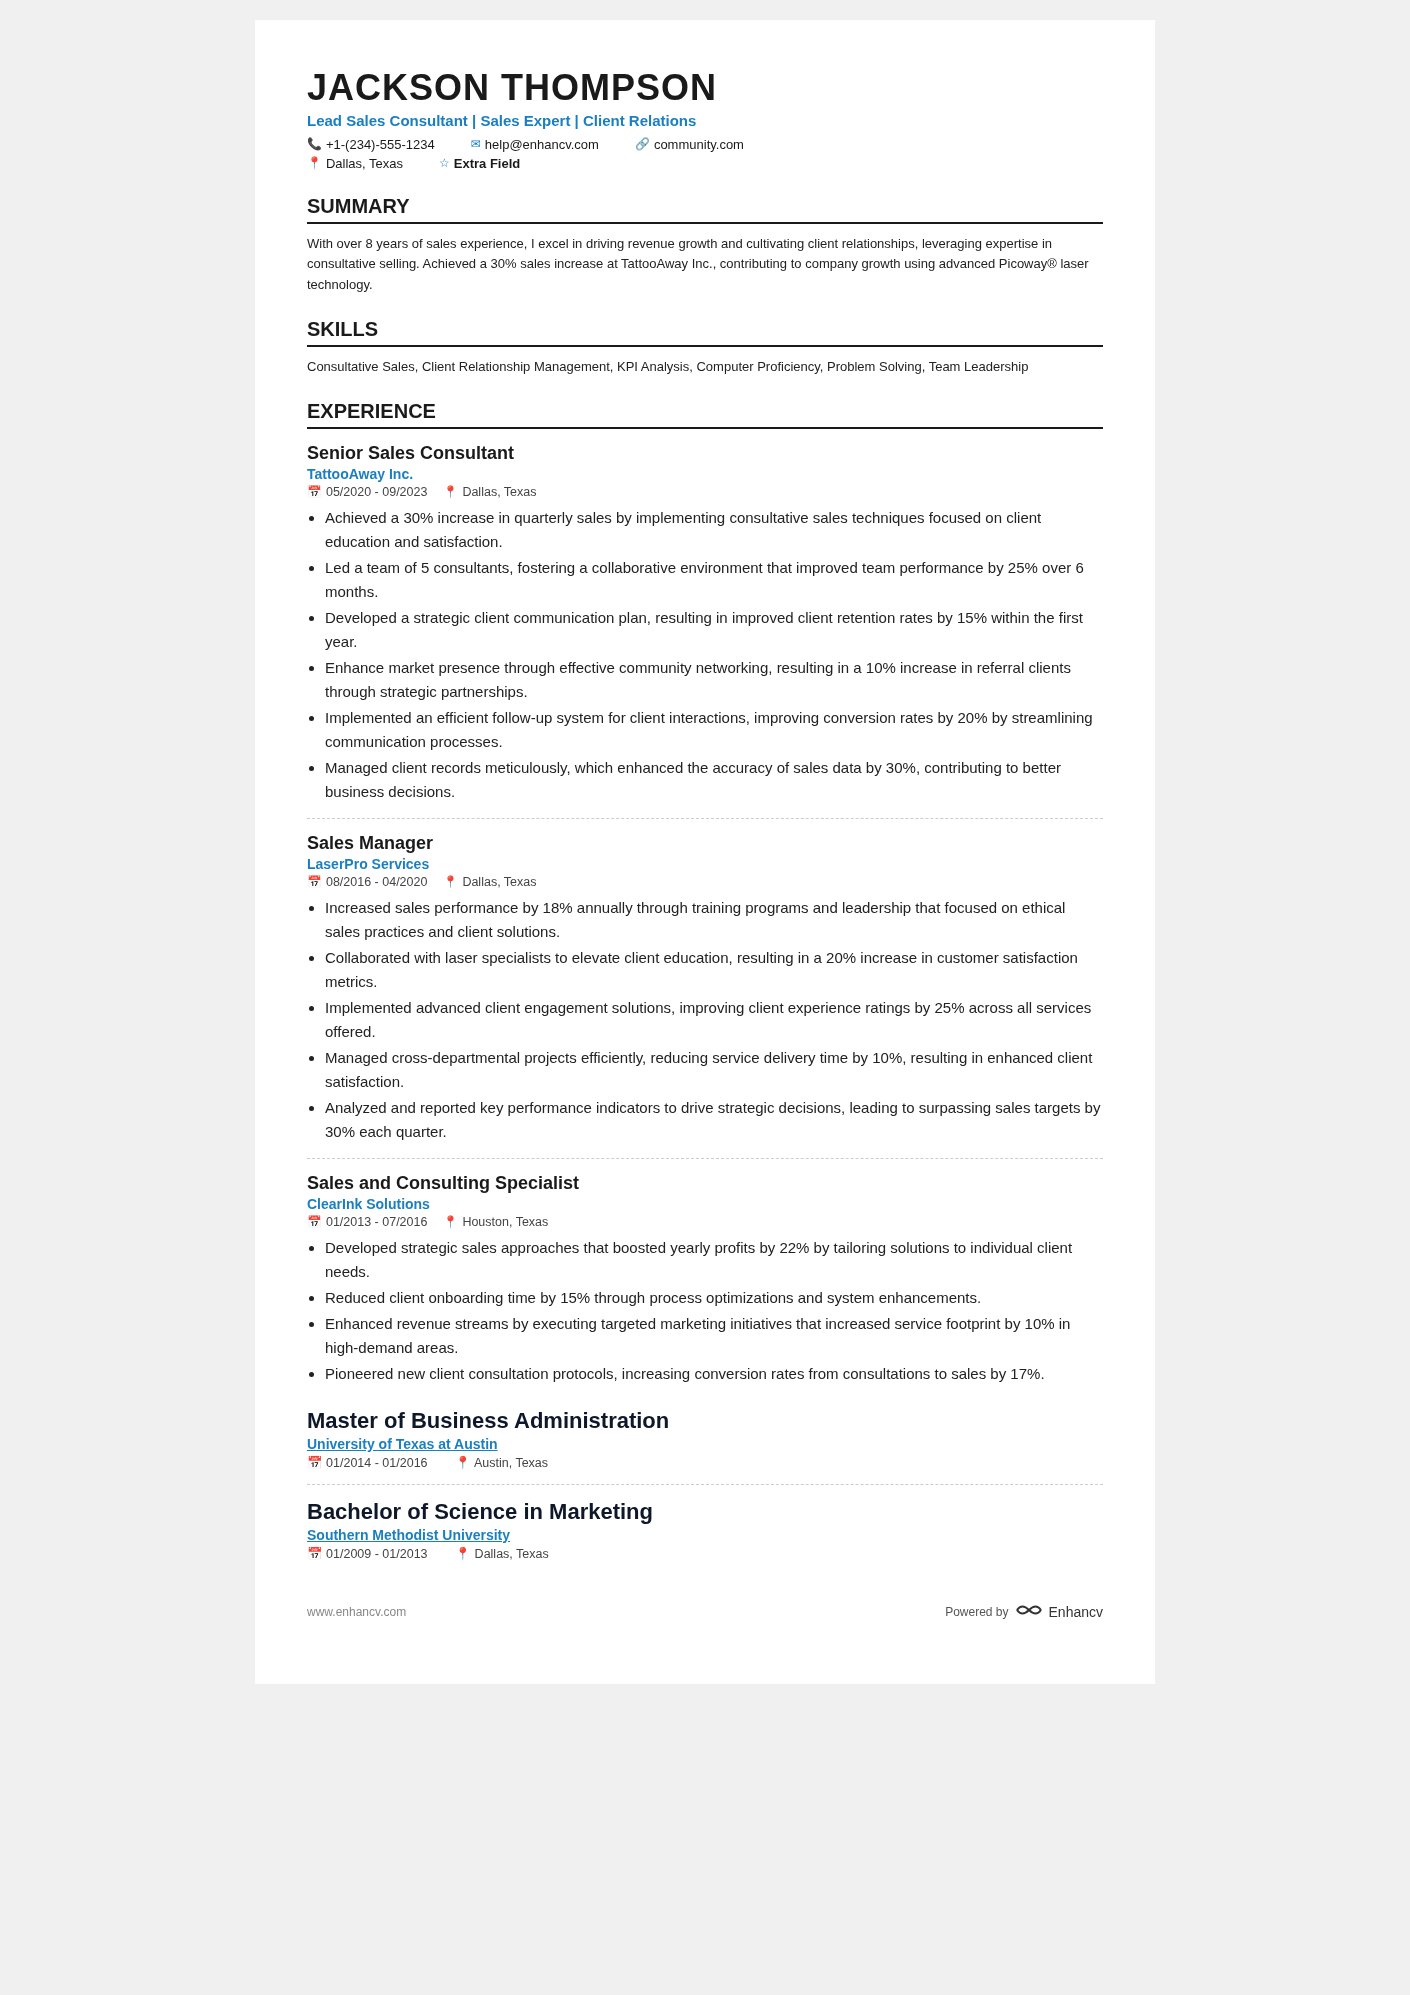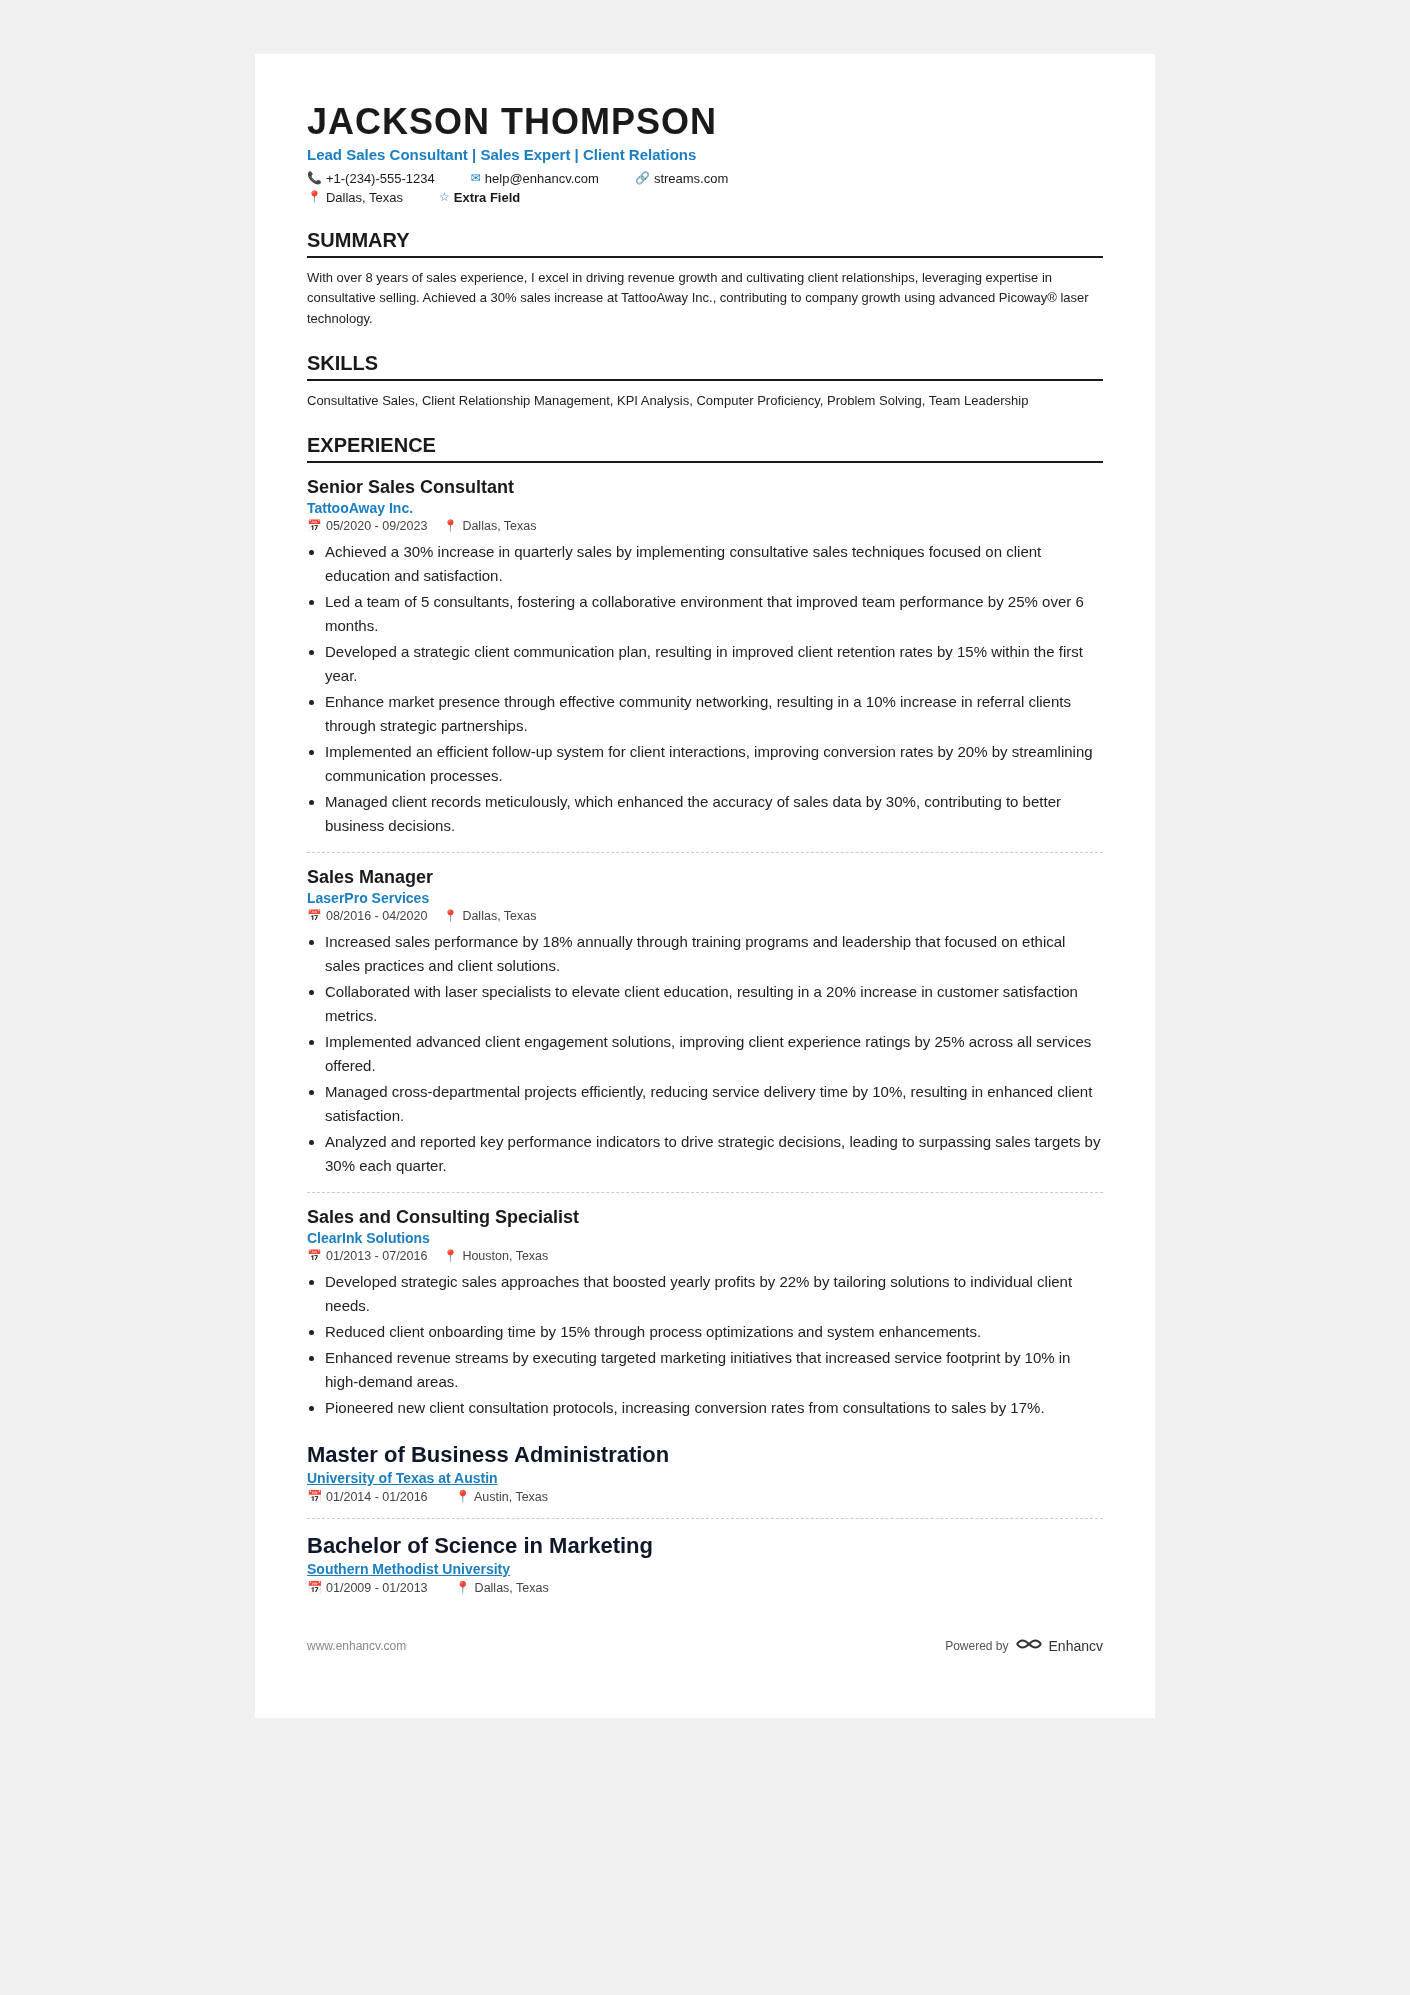--- a/index.html
+++ b/index.html
@@ -9,21 +9,20 @@
       display: flex;
       justify-content: center;
       padding: 20px;
     }
     .page {
       background: #ffffff;
       width: 900px;
       min-height: 1270px;
       padding: 48px 52px 60px 52px;
       position: relative;
-      margin-top: 34px;
     }
     .name {
       font-size: 36px;
       font-weight: 900;
       color: #1a1a1a;
       letter-spacing: 1px;
       line-height: 1.1;
     }
     .title-line {
       color: #1a7fc1;
@@ -173,21 +172,21 @@
       <div class="contact-item">
         <span class="icon">📞</span>
         <span>+1-(234)-555-1234</span>
       </div>
       <div class="contact-item">
         <span class="icon">✉</span>
         <span>help@enhancv.com</span>
       </div>
       <div class="contact-item">
         <span class="icon">🔗</span>
-        <span>streams.com</span>
+        <span>community.com</span>
       </div>
     </div>
     <div class="contact-row">
       <div class="contact-item">
         <span class="icon">📍</span>
         <span>Dallas, Texas</span>
       </div>
       <div class="contact-item">
         <span class="icon">☆</span>
         <strong><span>Extra Field</span></strong>

